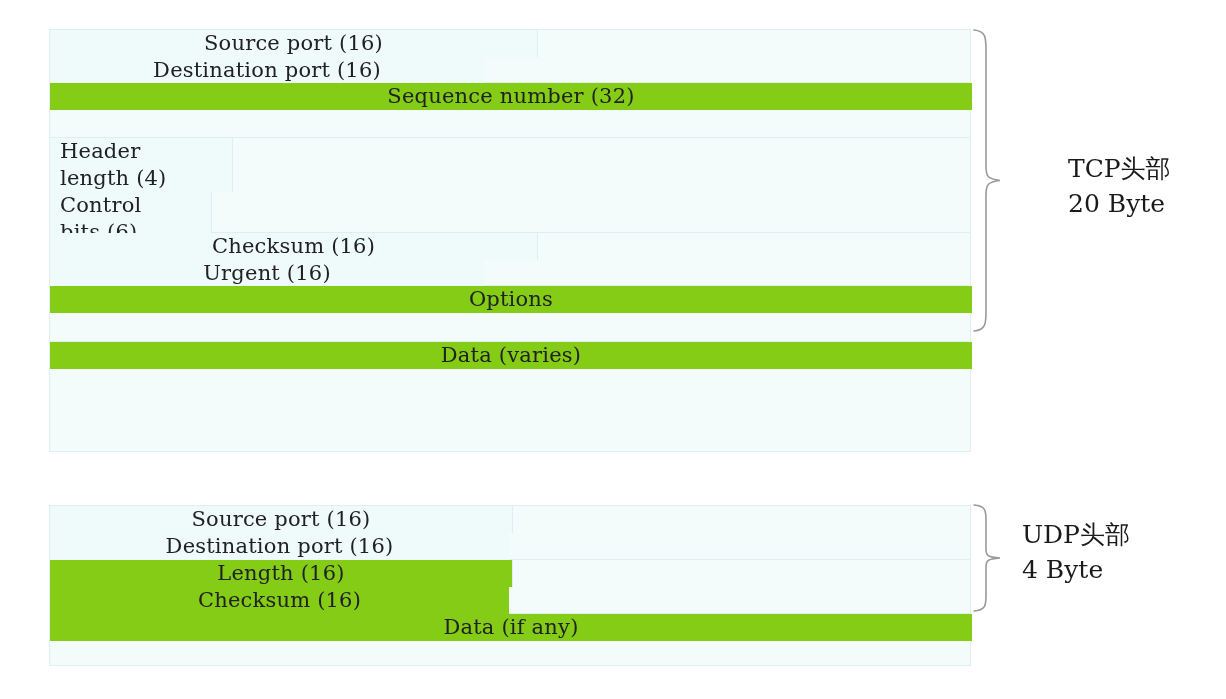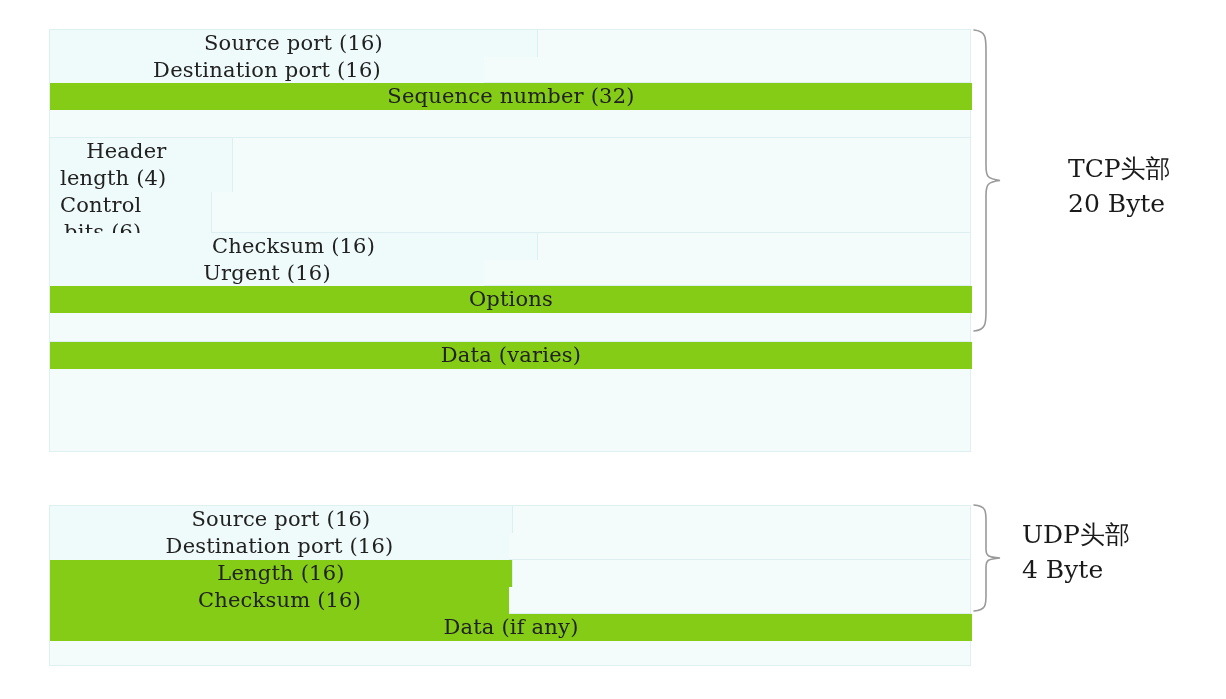--- a/index.html
+++ b/index.html
@@ -45,21 +45,21 @@
     padding: 0 6px;
     white-space: pre-line;
     font-family: "DejaVu Serif", "Liberation Serif", serif;
   }
   .pkt-cell:last-child { border-right: none; text-align: center; }
   .pkt-cell.tint-a { background: #effafa; }
   .pkt-cell.tint-b { background: #84cc16; }
   .pkt-cell.left-align {
     justify-content: flex-start;
     padding-left: 10px;
-    text-align: right;
+    text-align: left;
   }
 
   
   #tcp-table { left: 49px; top: 29px; width: 922px; height: 423px; }
   .tcp-r0 { height: 53px; }
   .tcp-r1 { height: 55px; }
   .tcp-r2 { height: 54px; }
   .tcp-r3 { height: 95px; }
   .tcp-r4 { height: 53px; }
   .tcp-r5 { height: 56px; }

